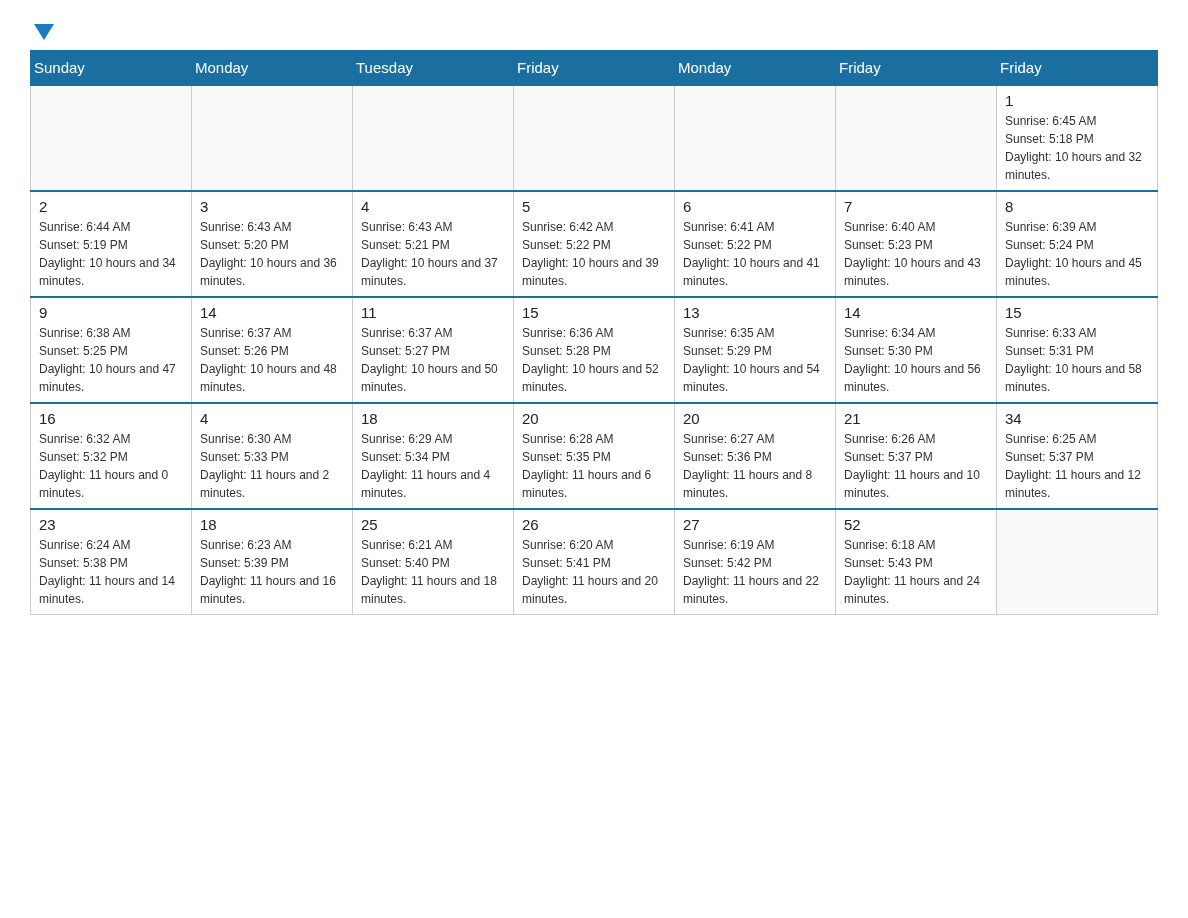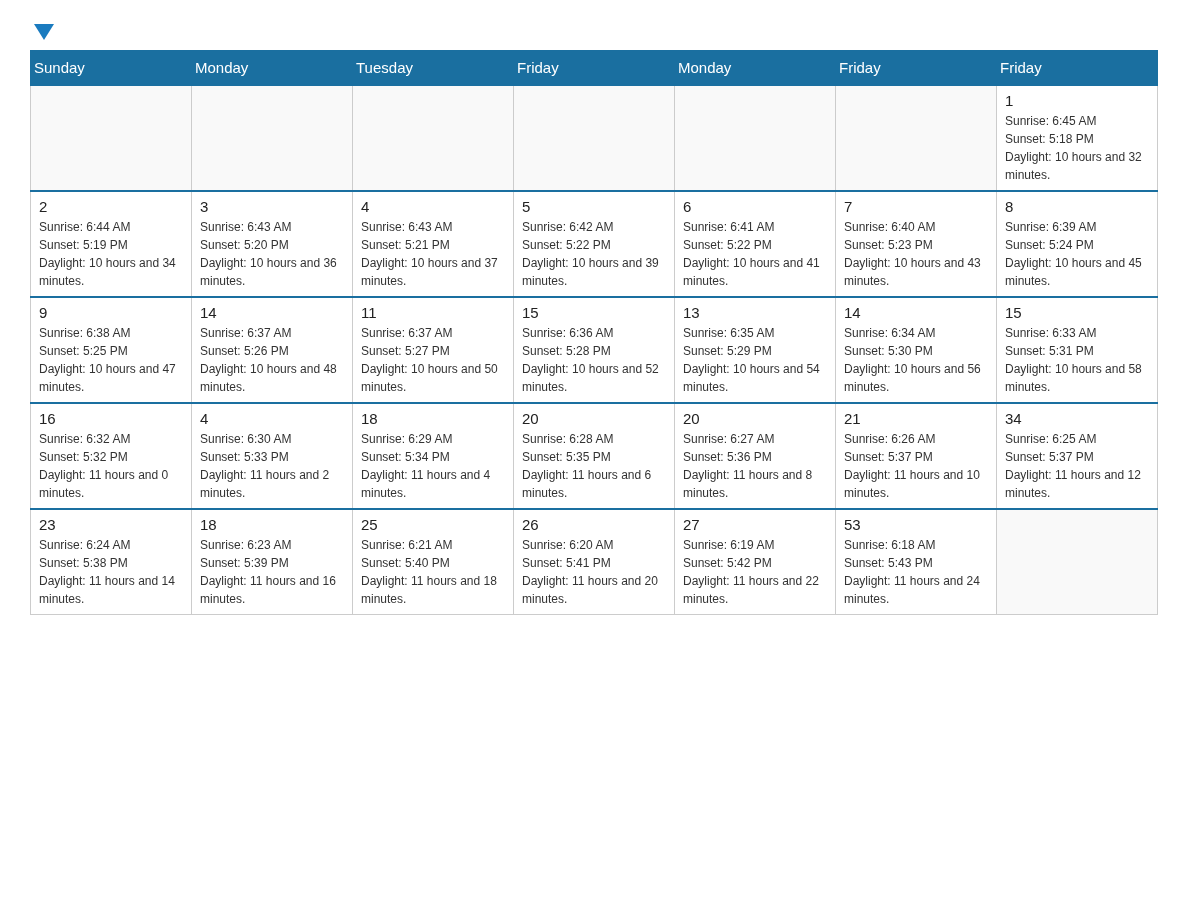--- a/index.html
+++ b/index.html
@@ -248,19 +248,19 @@
         </td>
         <td>
           <span class="day-number">26</span>
           <div class="day-info">Sunrise: 6:20 AM<br>Sunset: 5:41 PM<br>Daylight: 11 hours and 20 minutes.</div>
         </td>
         <td>
           <span class="day-number">27</span>
           <div class="day-info">Sunrise: 6:19 AM<br>Sunset: 5:42 PM<br>Daylight: 11 hours and 22 minutes.</div>
         </td>
         <td>
-          <span class="day-number">53</span>
+          <span class="day-number">52</span>
           <div class="day-info">Sunrise: 6:18 AM<br>Sunset: 5:43 PM<br>Daylight: 11 hours and 24 minutes.</div>
         </td>
         <td class="empty-cell"></td>
       </tr>
     </tbody>
 </table>
 
 </body></html>

